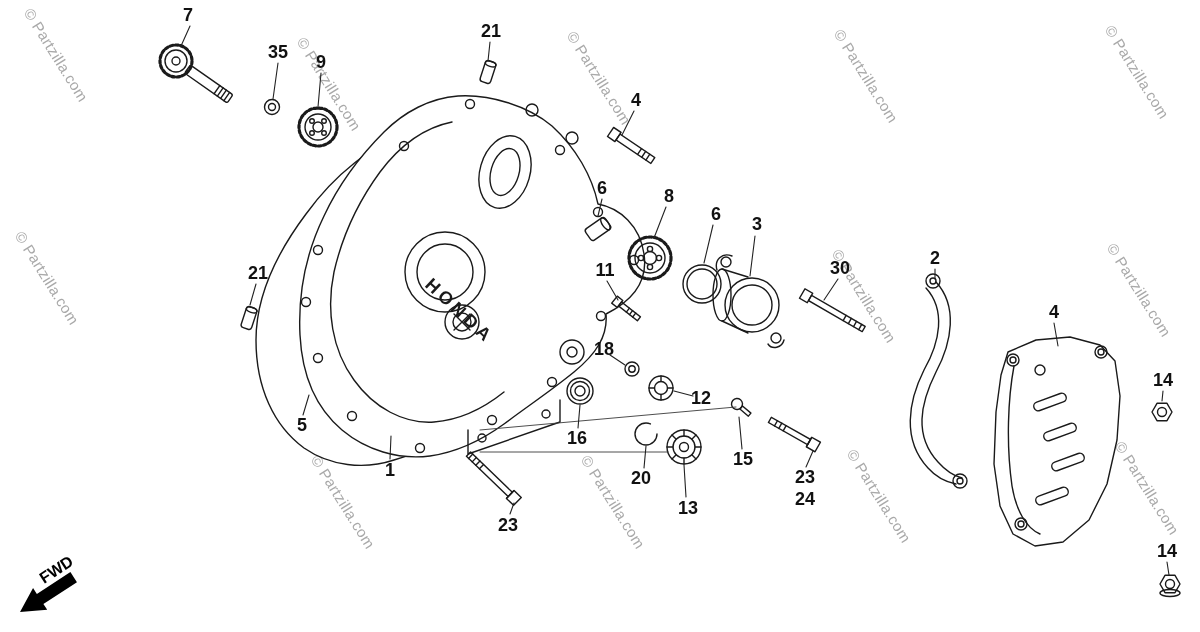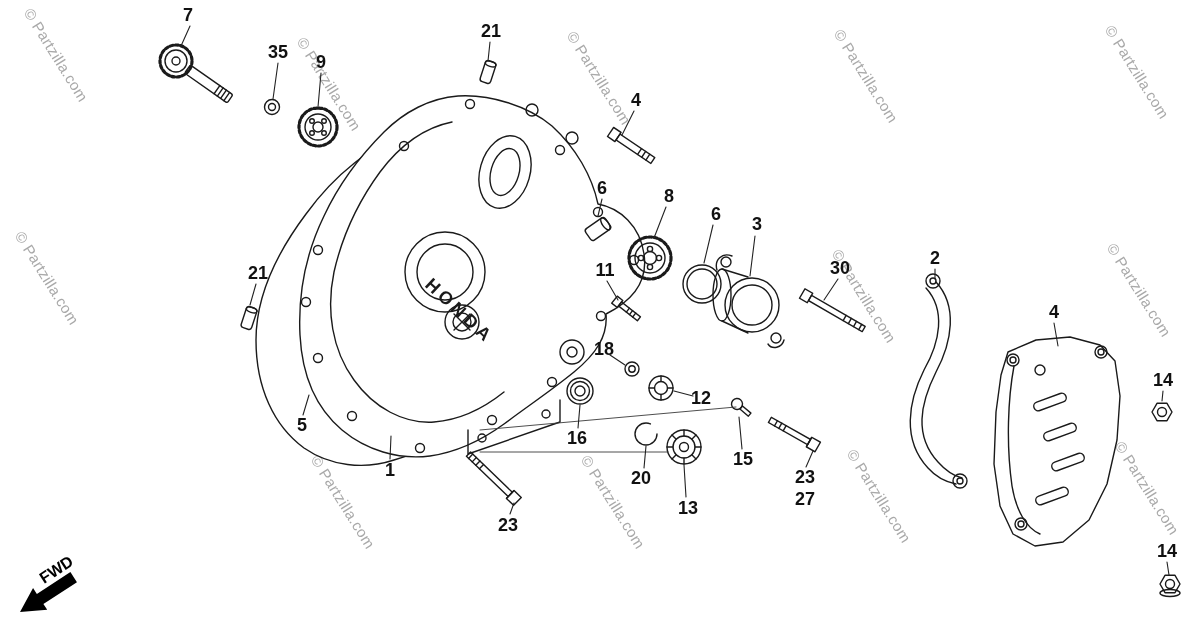--- a/index.html
+++ b/index.html
@@ -295,18 +295,18 @@
   <div class="callout" style="left:258px;top:273px">21</div>
   <div class="callout" style="left:605px;top:270px">11</div>
   <div class="callout" style="left:604px;top:349px">18</div>
   <div class="callout" style="left:701px;top:398px">12</div>
   <div class="callout" style="left:577px;top:438px">16</div>
   <div class="callout" style="left:641px;top:478px">20</div>
   <div class="callout" style="left:688px;top:508px">13</div>
   <div class="callout" style="left:743px;top:459px">15</div>
   <div class="callout" style="left:508px;top:525px">23</div>
   <div class="callout" style="left:805px;top:477px">23</div>
-  <div class="callout" style="left:805px;top:499px">27</div>
+  <div class="callout" style="left:805px;top:499px">24</div>
   <div class="callout" style="left:302px;top:425px">5</div>
   <div class="callout" style="left:390px;top:470px">1</div>
   <div class="callout" style="left:1167px;top:551px">14</div>
 
 </div>
 
 </body></html>

